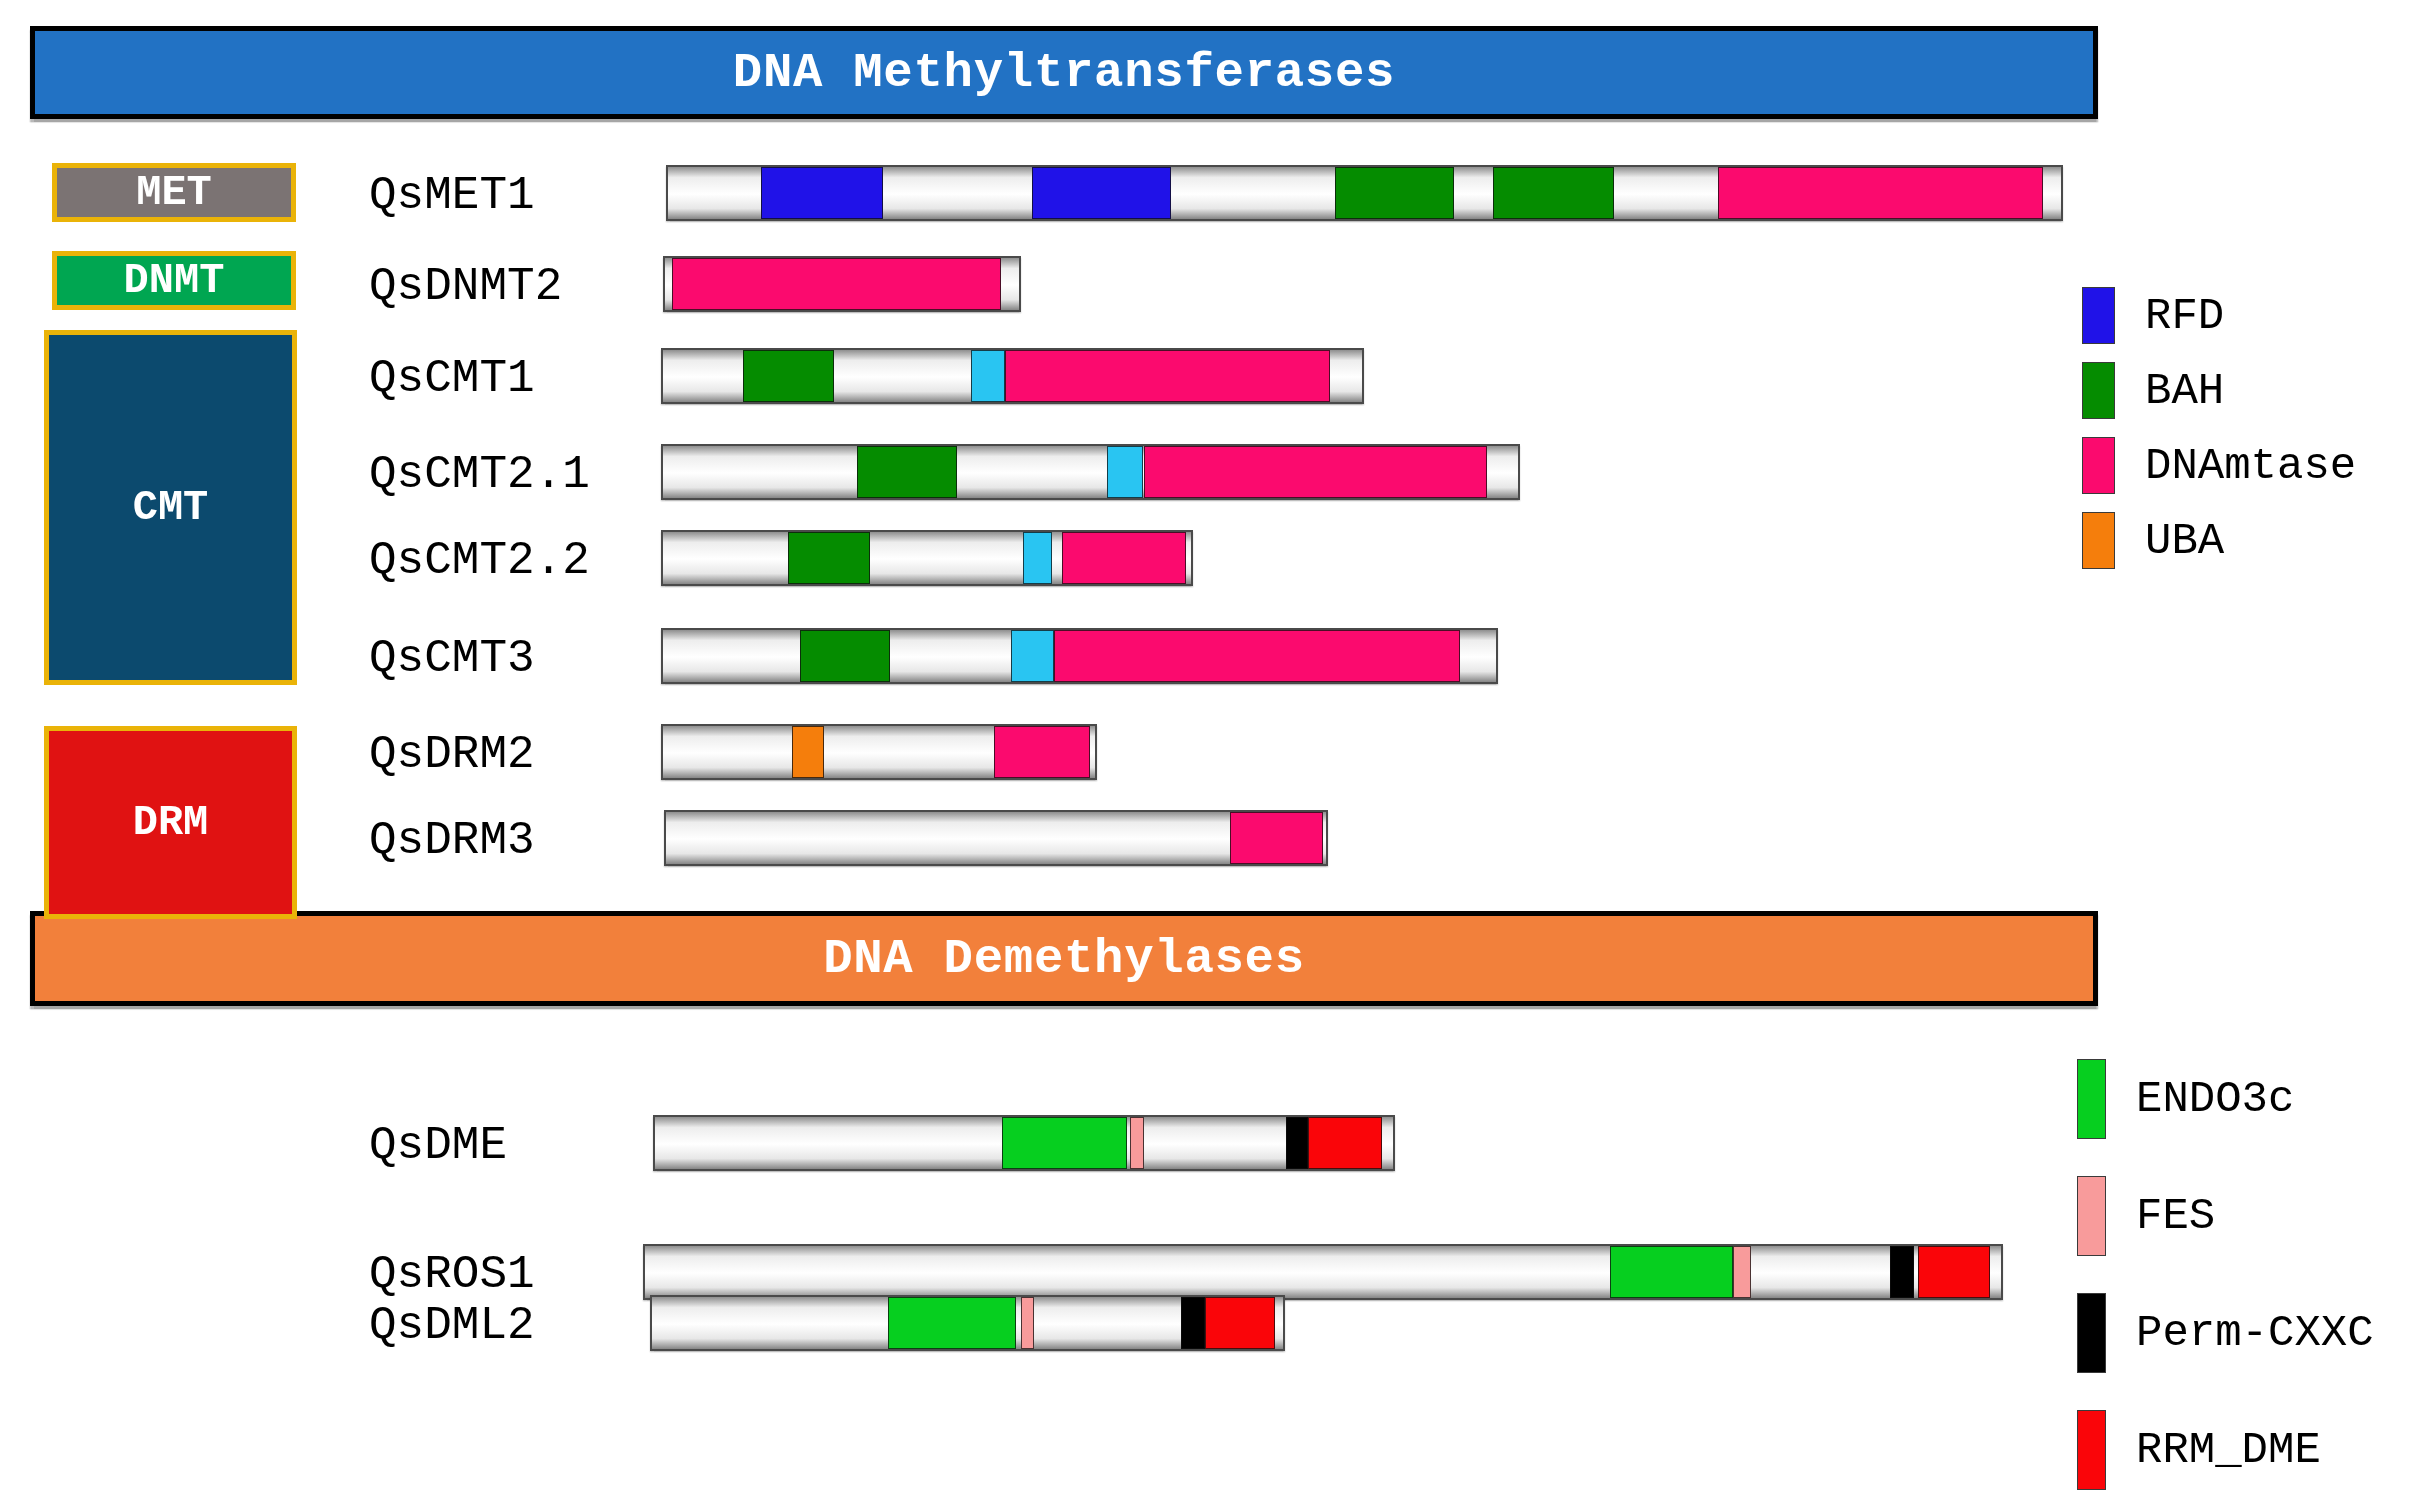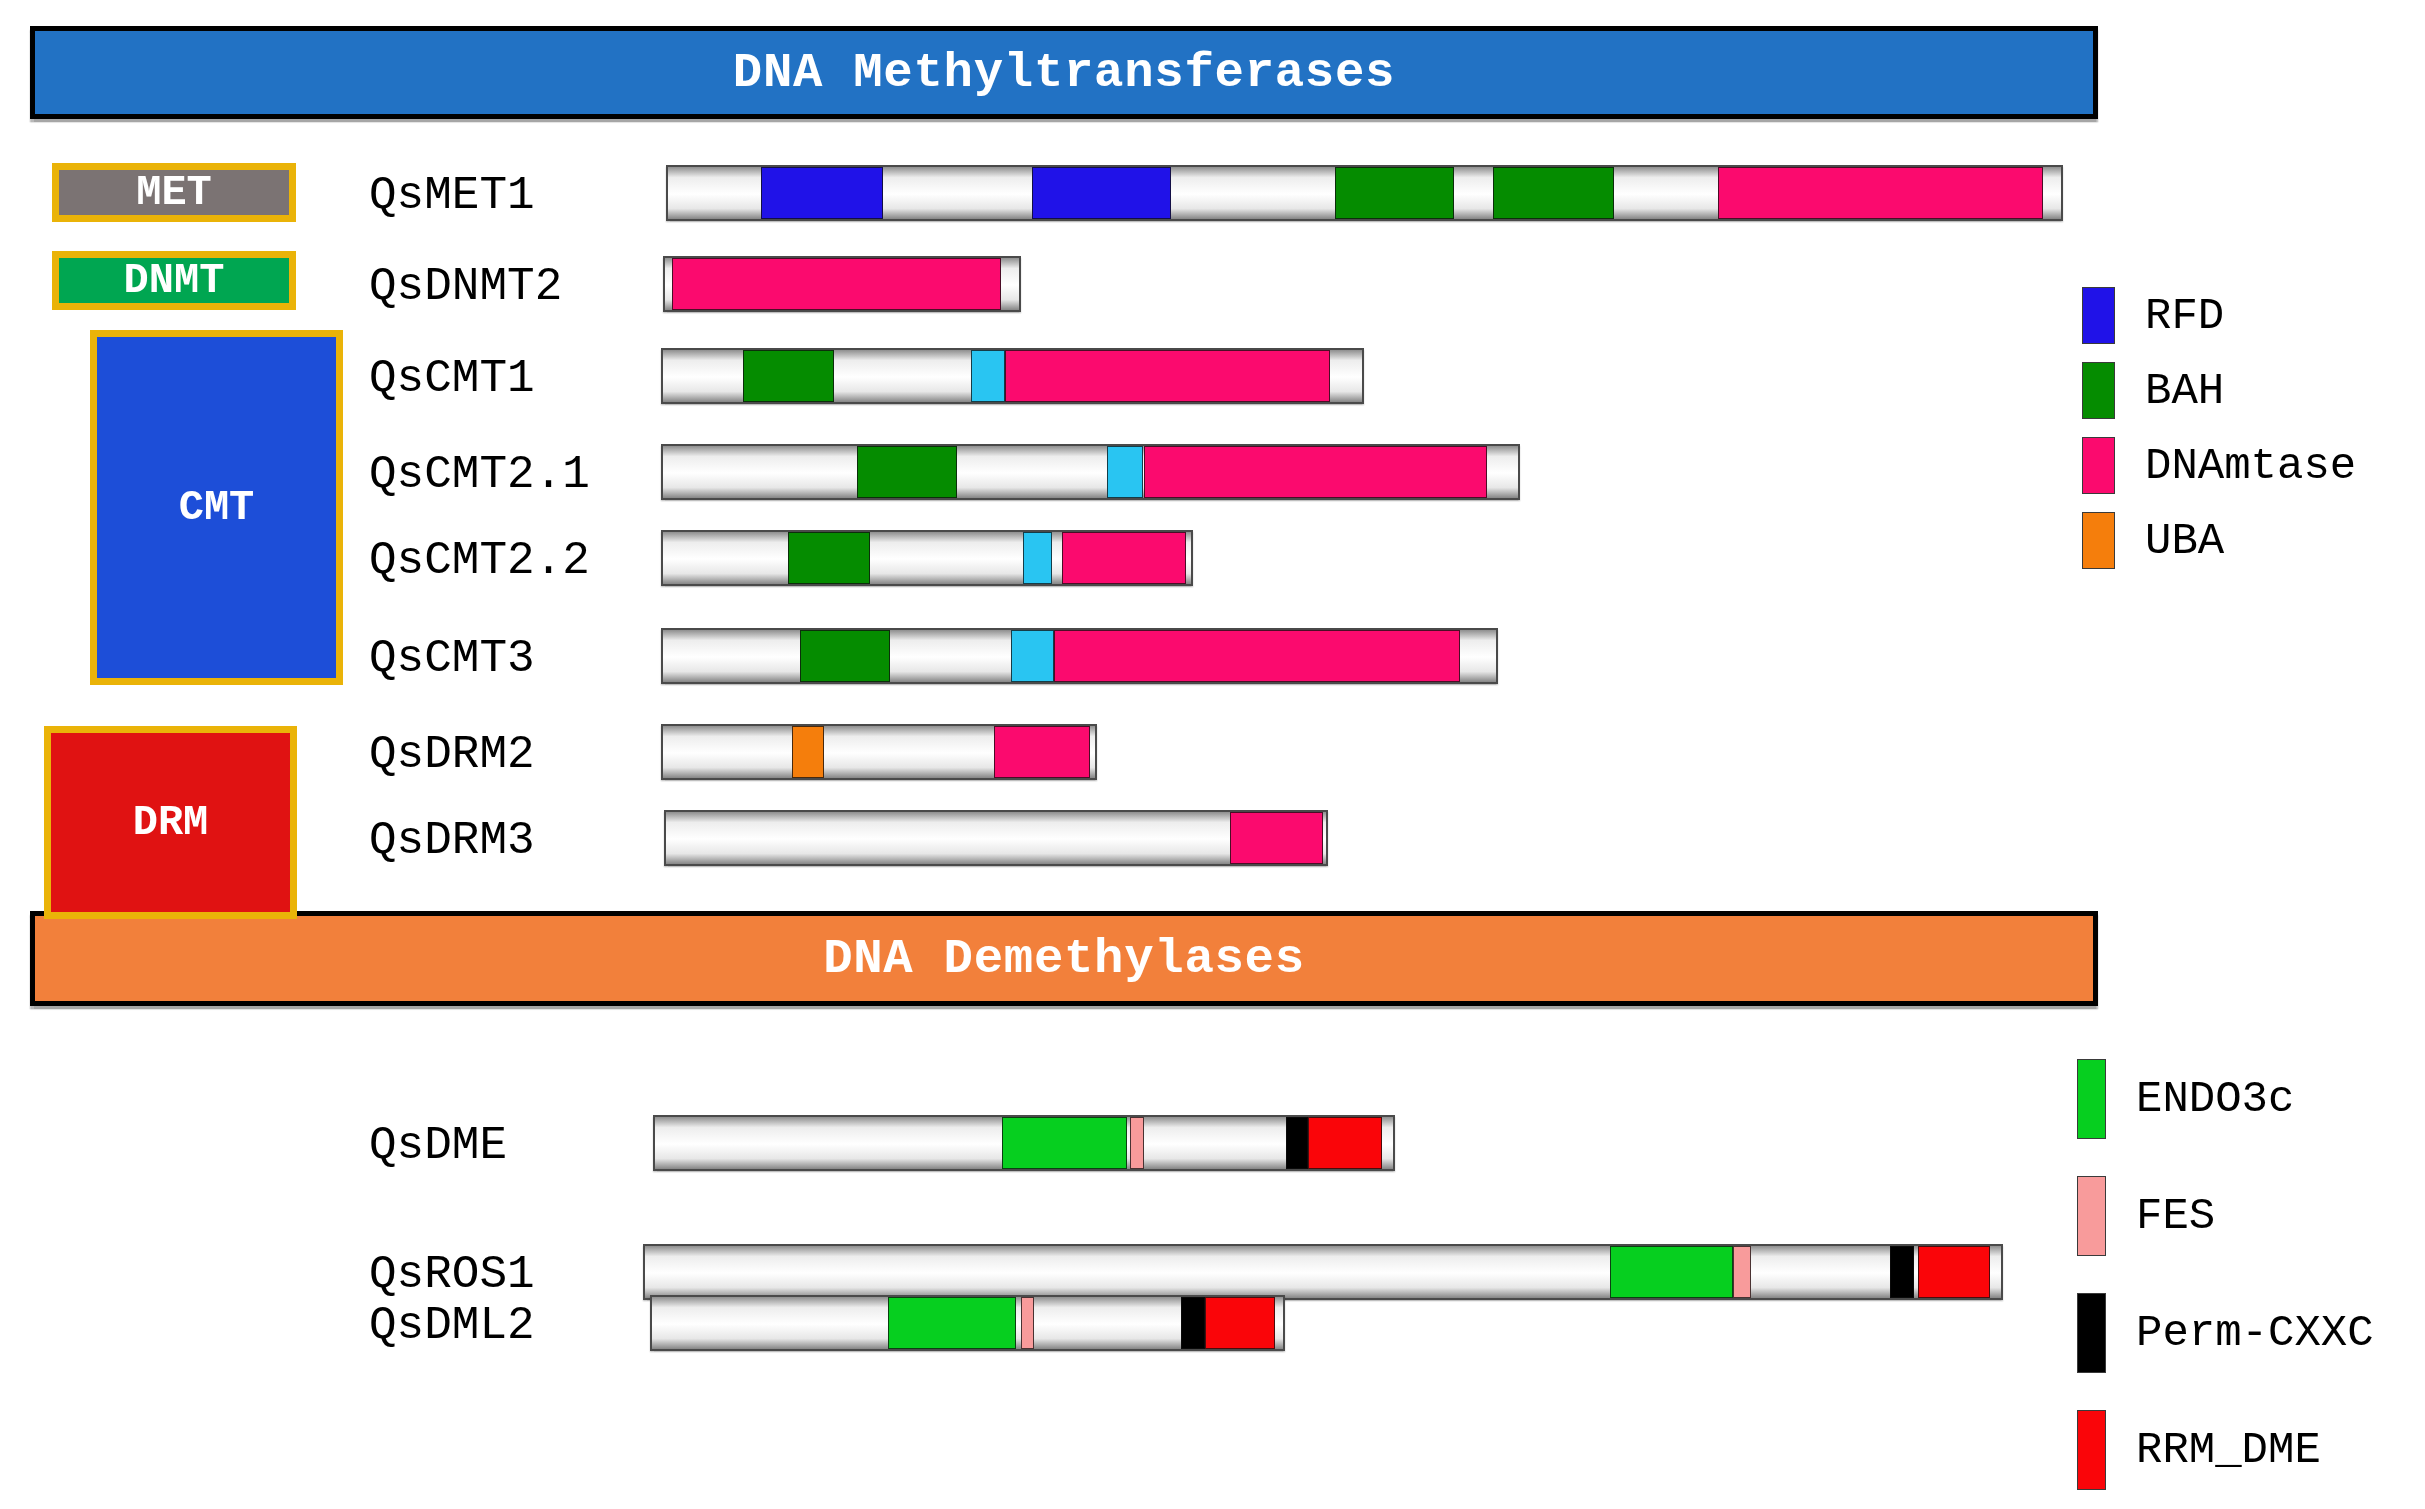--- a/index.html
+++ b/index.html
@@ -11,21 +11,21 @@
   .banner{
     position:absolute;left:30px;width:2068px;box-sizing:border-box;
     border:5px solid #000;display:flex;align-items:center;justify-content:center;
     color:#fff;font-weight:bold;font-size:49px;letter-spacing:0.7px;
     box-shadow:0 3.6px 1.4px rgba(0,0,0,.35);
   }
   .banner-methyltransferases{top:26px;height:93px;}
   .banner-demethylases{top:911px;height:95px;}
   
   .group{
-    position:absolute;box-sizing:border-box;border:7px solid #eab308;
+    position:absolute;box-sizing:border-box;border:5px solid #eab308;
     display:flex;align-items:center;justify-content:center;
     color:#fff;font-weight:bold;font-size:42px;
   }
   .group-met{left:52px;top:163px;width:244px;height:59px;}
   .group-dnmt{left:52px;top:251px;width:244px;height:59px;}
   .group-cmt{left:44px;top:330px;width:253px;height:355px;}
   .group-drm{left:44px;top:706px;width:253px;height:193px;}
   
   .protein-row{position:absolute;left:0;width:100%;height:62px;padding-left:48px;}
   .protein-label{
@@ -102,21 +102,21 @@
         <span class="legend-label">RRM_DME</span>
       </div>
     </div>
 
 <div class="group group-met" style="background: rgb(123, 115, 115);">
       <span class="group-label">MET</span>
     </div>
     <div class="group group-dnmt" style="background: rgb(0, 166, 81);">
       <span class="group-label">DNMT</span>
     </div>
-    <div class="group group-cmt" style="background: #1d4ed8; margin-left: 46px;">
+    <div class="group group-cmt" style="background: #0c4a6e;">
       <span class="group-label">CMT</span>
     </div>
     <div class="group group-drm" style="background: rgb(224, 18, 18); margin-top: 20px;">
       <span class="group-label">DRM</span>
     </div>
     <div class="protein-row" style="top: 165px;">
       <div class="protein-label">QsMET1</div>
       <div class="protein-bar" style="left: 666px; width: 1397px;">
         <div class="domain" title="RFD" style="left: 6.7%; width: 8.7%; background: rgb(32, 18, 232);"></div>
         <div class="domain" title="RFD" style="left: 26.1%; width: 10%; background: rgb(32, 18, 232);"></div>

